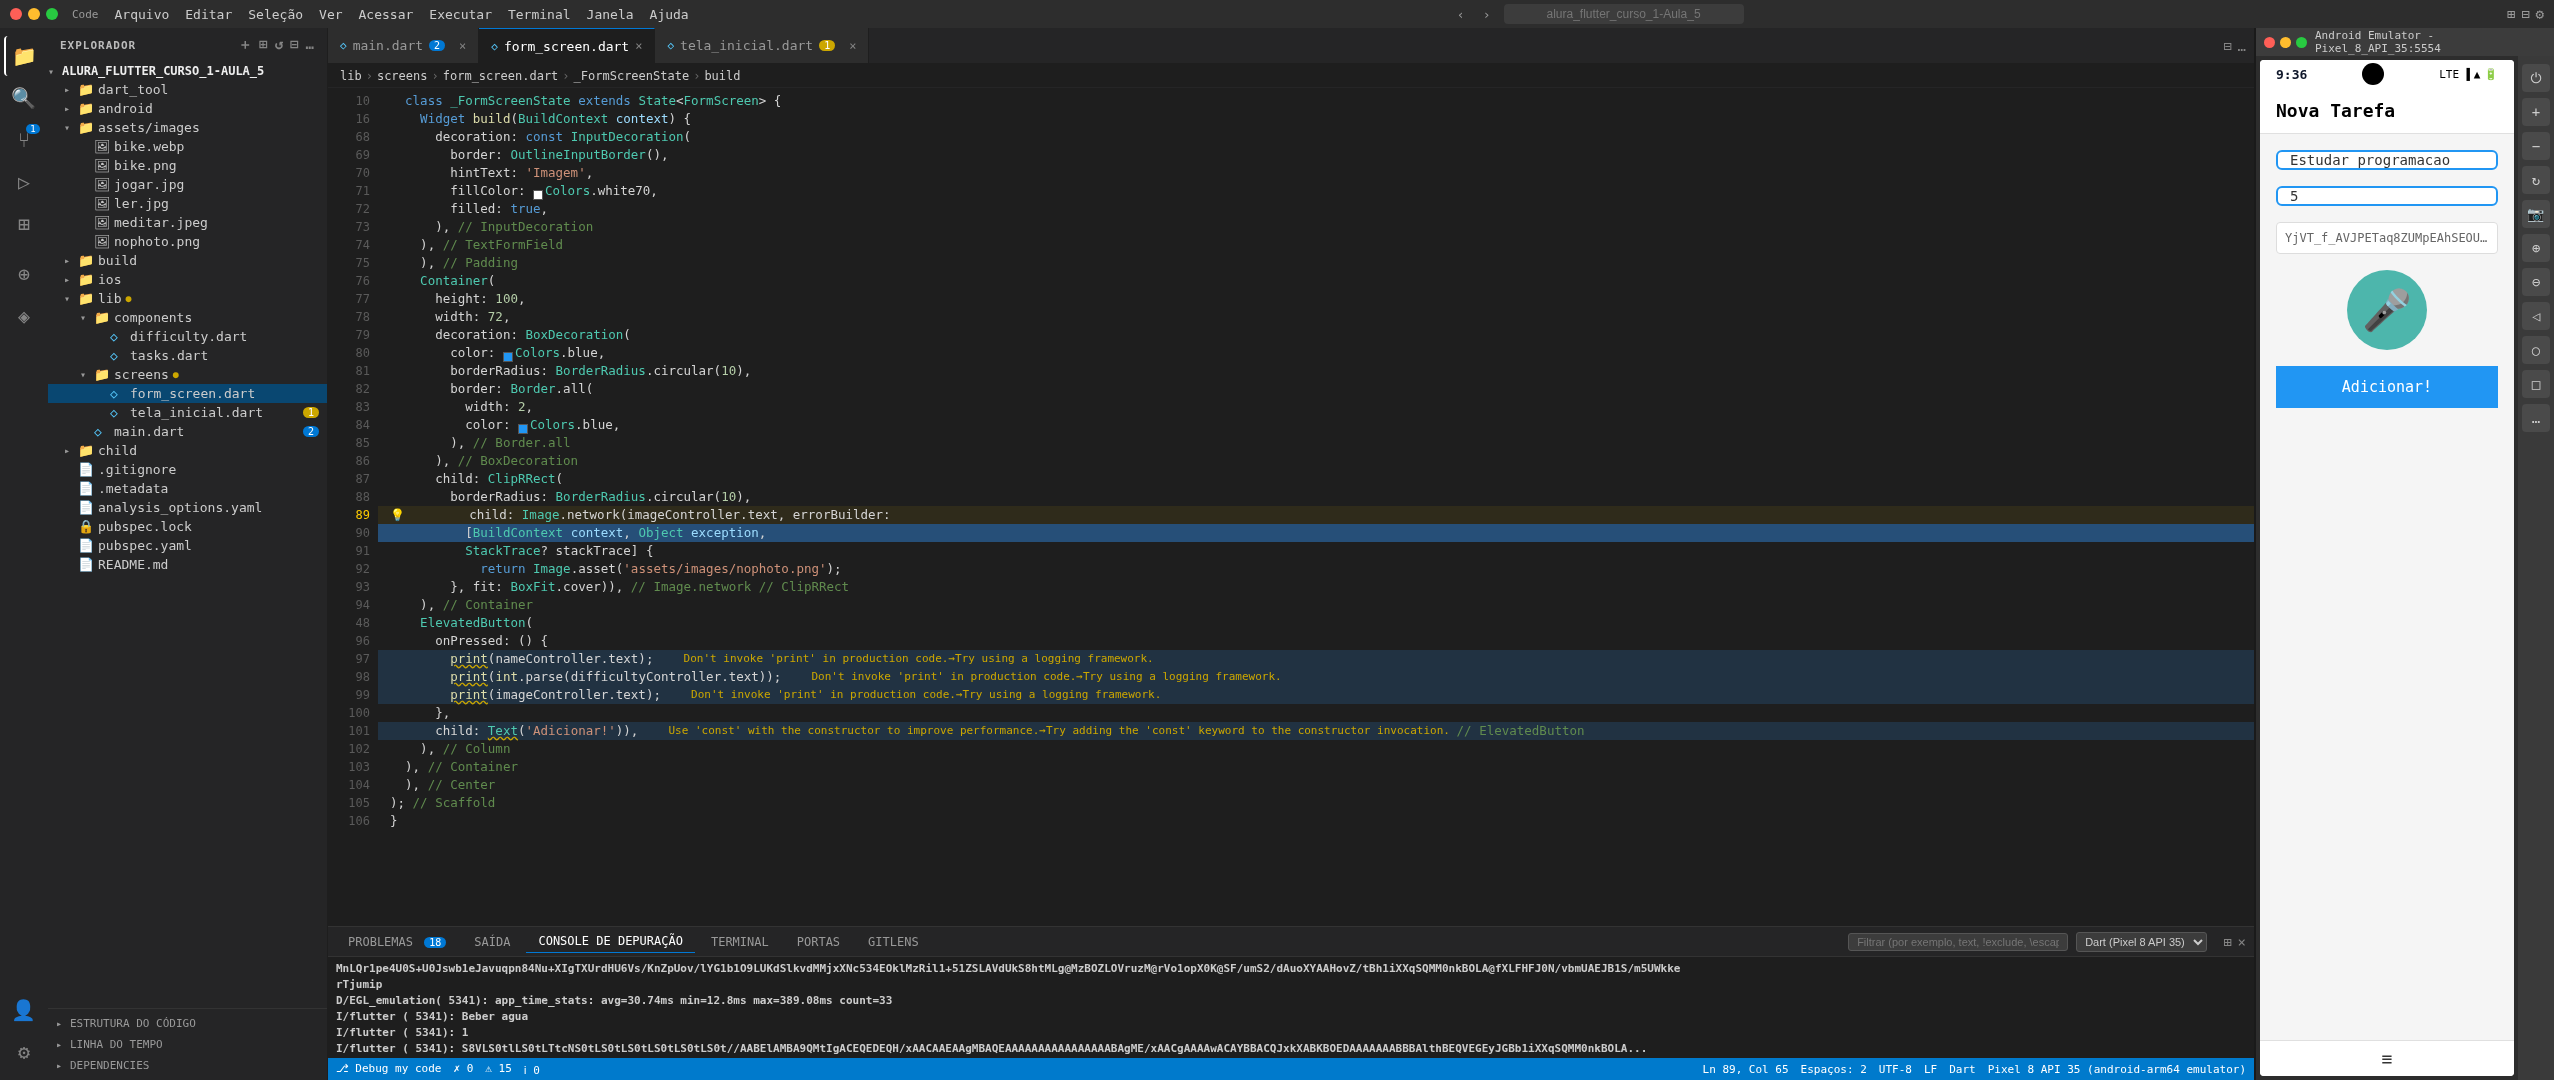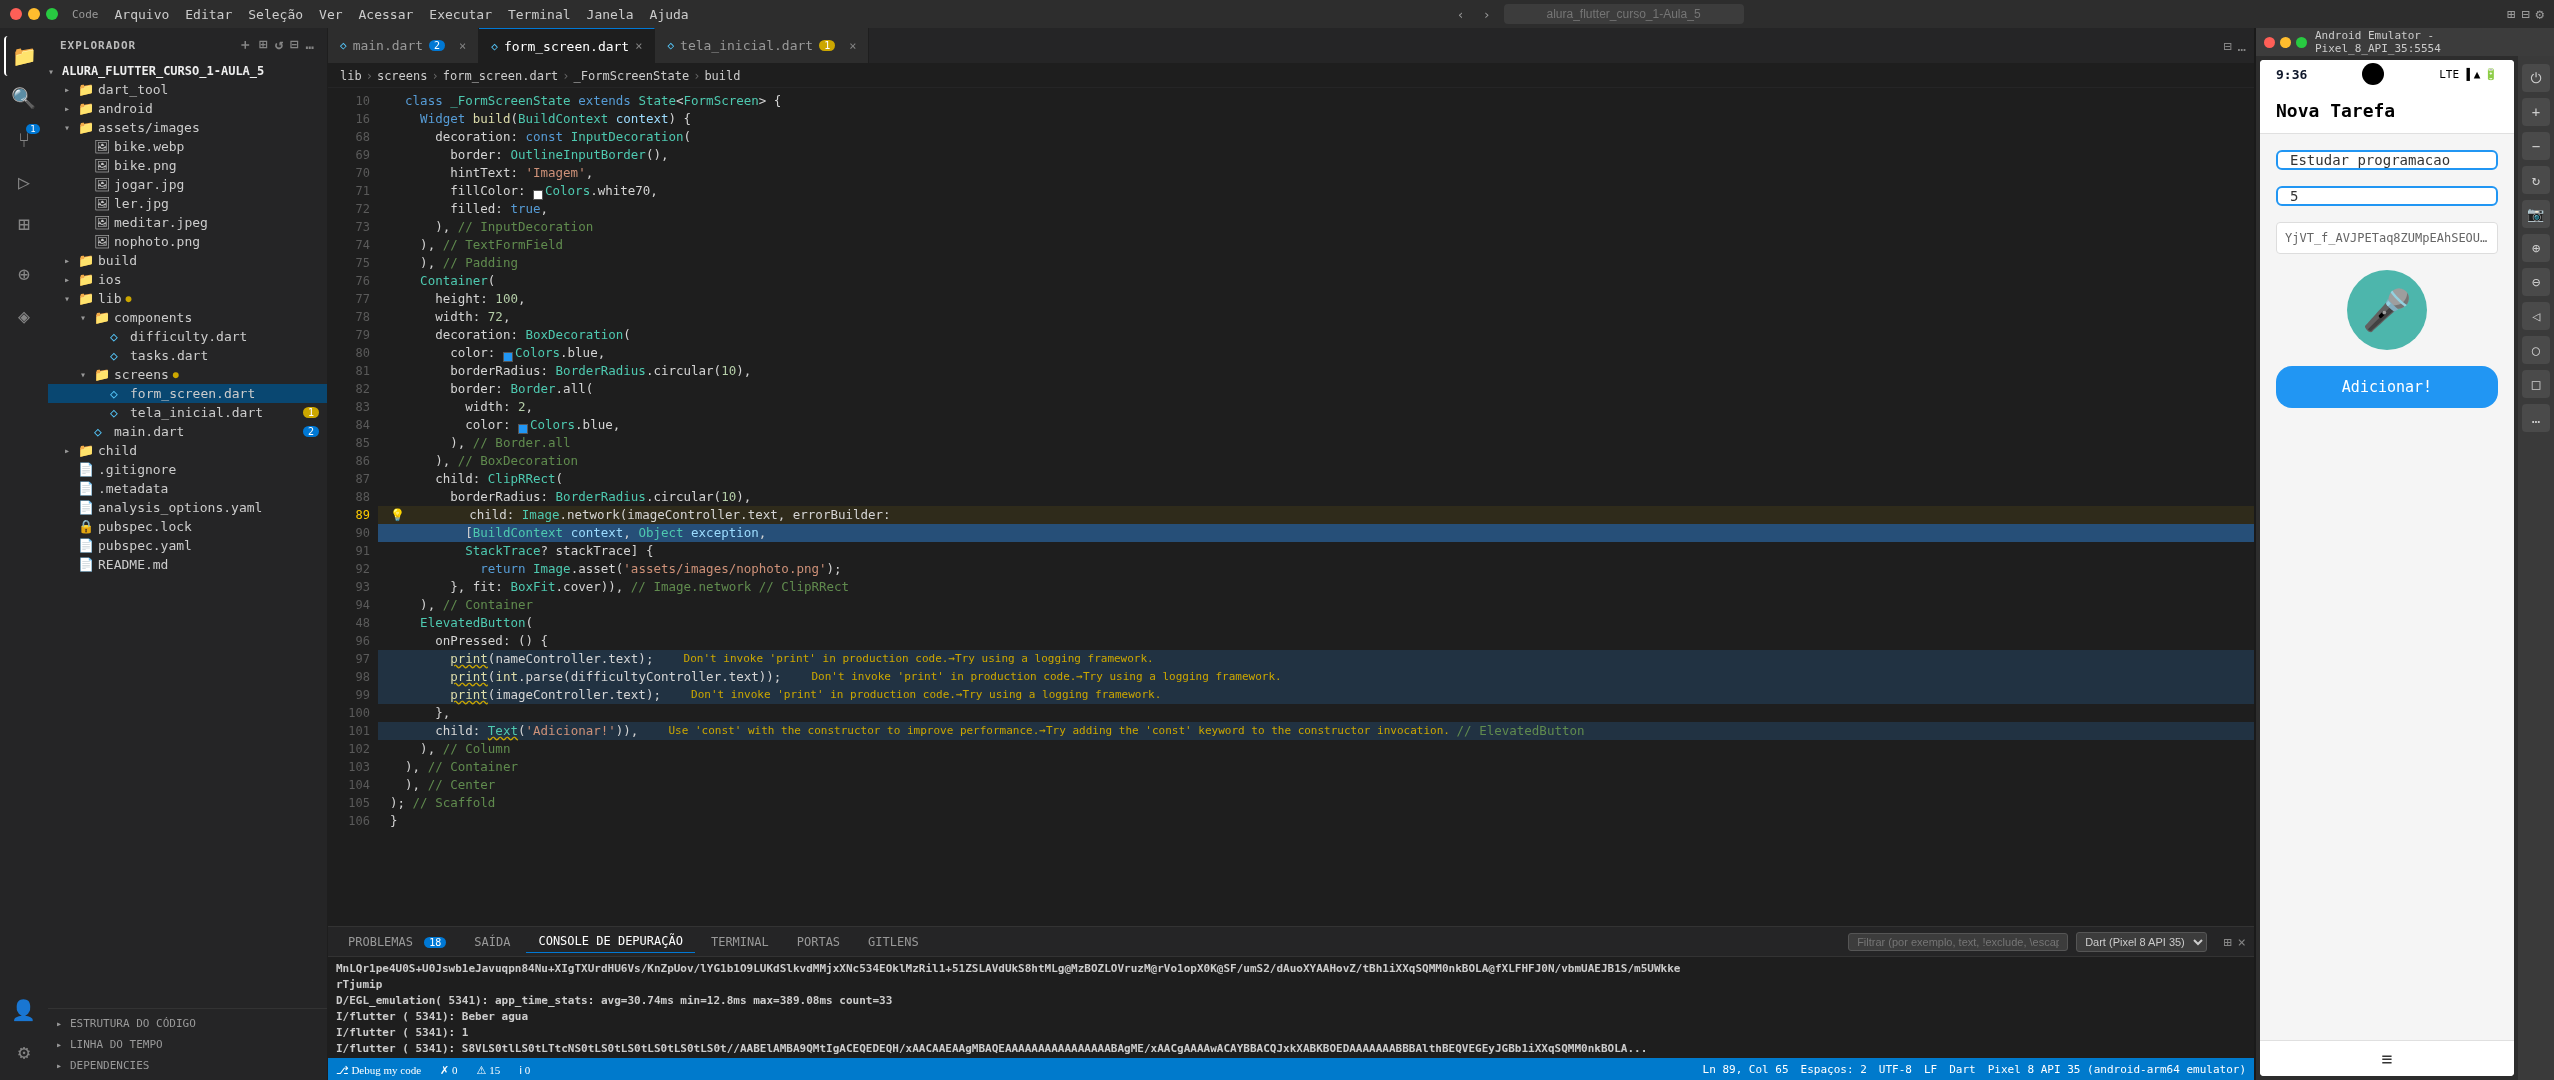--- a/index.html
+++ b/index.html
@@ -228,21 +228,21 @@
       height: 22px;
       background: #007acc;
       display: flex;
       align-items: center;
       padding: 0 8px;
       gap: 12px;
       font-size: 11px;
       color: #fff;
       flex-shrink: 0;
     }
-    .status-left { display: flex; gap: 19px; align-items: flex-end; font-family: Liberation Serif, serif; }
+    .status-left { display: flex; gap: 12px; align-items: flex-start; }
     .status-right { margin-left: auto; display: flex; gap: 12px; align-items: center; }
     .status-item { cursor: pointer; white-space: nowrap; }
 
     
     .emulator-panel {
       width: 300px;
       background: #2d2d2d;
       display: flex;
       flex-direction: column;
       border-left: 2px solid #1a1a1a;
@@ -302,21 +302,21 @@
       background: #fff;
       color: #333;
     }
     .phone-input.small { font-size: 14px; }
     .phone-long-text { font-size: 12px; color: #666; padding: 8px; background: #fff; border: 1px solid #ddd; border-radius: 4px; overflow: hidden; white-space: nowrap; text-overflow: ellipsis; }
     .phone-avatar { width: 80px; height: 80px; border-radius: 50%; background: #4db6ac; display: flex; align-items: center; justify-content: center; font-size: 40px; align-self: center; }
     .phone-button {
       background: #2196f3;
       color: #fff;
       border: none;
-      border-radius: 16px;
+      border-radius: 0;
       padding: 12px;
       font-size: 15px;
       text-align: center;
       cursor: pointer;
       width: 100%;
     }
     .phone-navbar {
       background: #fff;
       height: 36px;
       display: flex;

